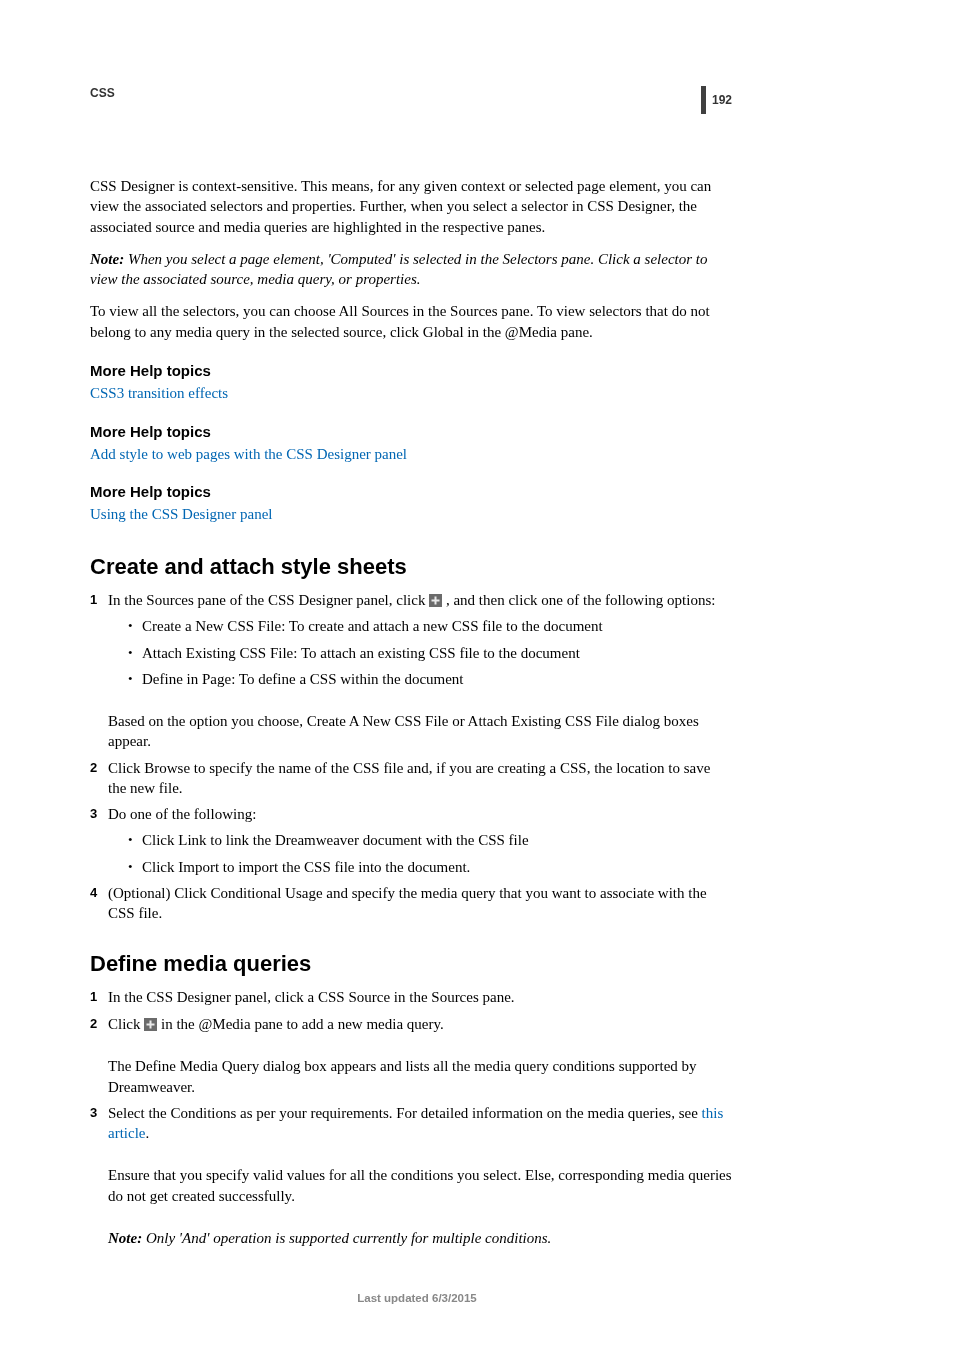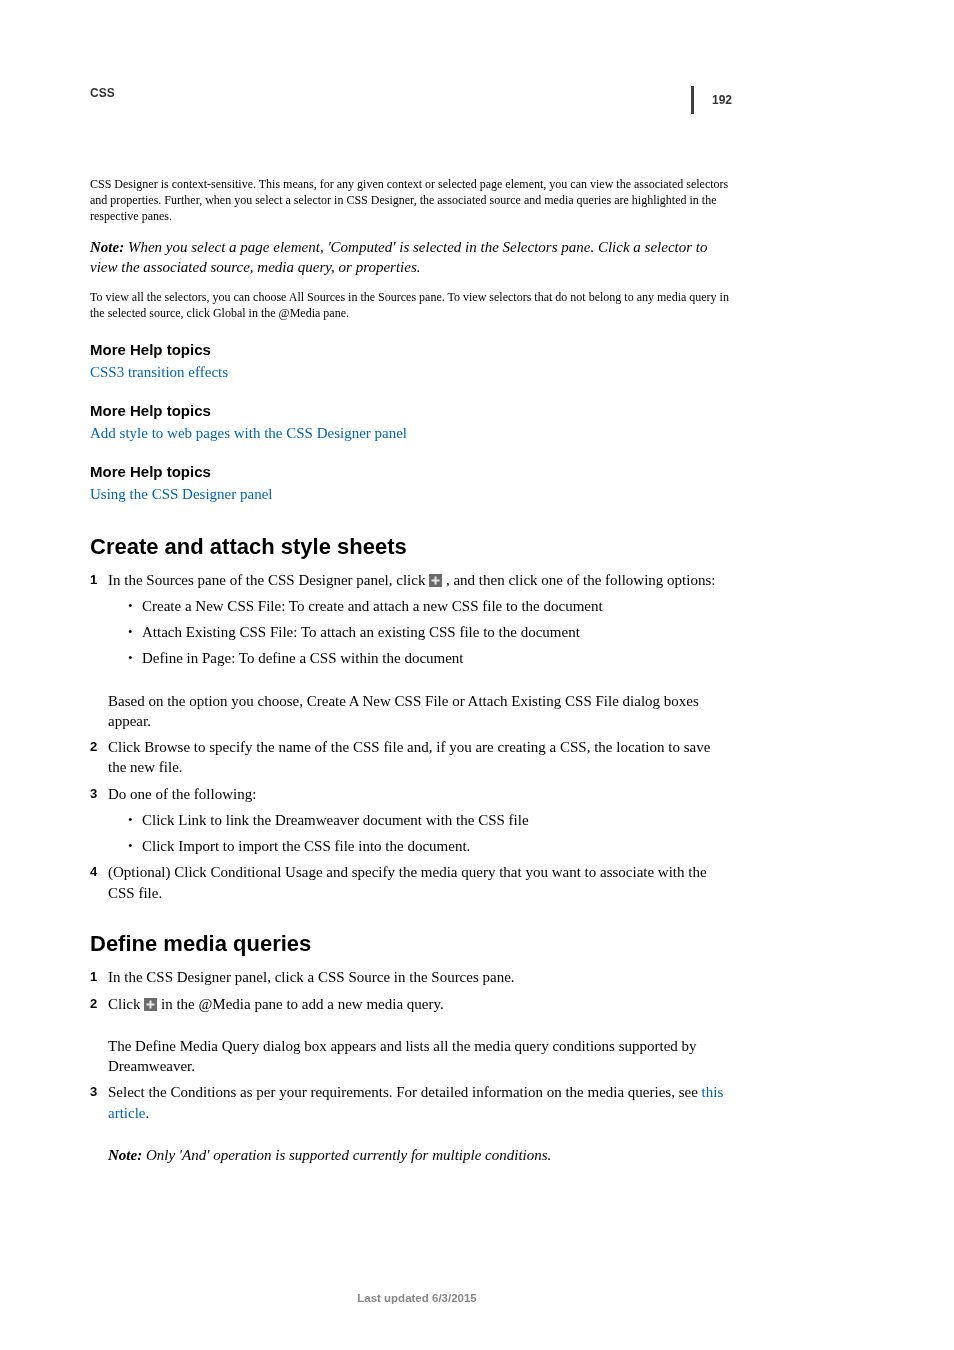--- a/index.html
+++ b/index.html
@@ -23,31 +23,31 @@
     align-items: flex-start;
     margin-bottom: 62px;
   }
   .section-label {
     font-family: "Myriad Pro", "Helvetica Neue", Arial, sans-serif;
     font-weight: 700;
     font-size: 12px;
     color: #333;
   }
   .page-num-box {
-    border-left: 3px solid #404040;
-    padding: 4px 0 6px 18px;
+    border-left: 5px solid #404040;
+    padding: 4px 0 6px 6px;
   }
   .page-num {
     font-family: "Myriad Pro", "Helvetica Neue", Arial, sans-serif;
     font-weight: 700;
     font-size: 12px;
     color: #333;
   }
   .body-text {
-    font-size: 12px;
+    font-size: 15px;
     line-height: 1.35;
     margin: 0 0 12px 0;
   }
   .note {
     font-size: 15px;
     line-height: 1.35;
     margin: 0 0 12px 0;
   }
   .note-label {
     font-weight: 700;
@@ -229,20 +229,21 @@
             <rect x="2.5" y="5.5" width="8" height="2" fill="#e9e9e9"></rect>
           </svg></span><span> in the @Media pane to add a new media query.</span>
       <p class="step-para">The Define Media Query dialog box appears and lists all the media query conditions supported by Dreamweaver.</p>
     </div>
   </div>
 
   <div class="ol-step">
     <div class="step-num">3</div>
     <div class="step-body">
       <span>Select the Conditions as per your requirements. For detailed information on the media queries, see </span><span class="inline-link">this article</span><span>.</span>
+      <p class="step-para">Ensure that you specify valid values for all the conditions you select. Else, corresponding media queries do not get created successfully.</p>
       <p class="note step-para">
         <span class="note-label">Note:</span><span class="note-body"> Only 'And' operation is supported currently for multiple conditions.</span>
       </p>
     </div>
   </div>
 
   <div class="footer">Last updated 6/3/2015</div>
 </div>
 
 </body></html>

